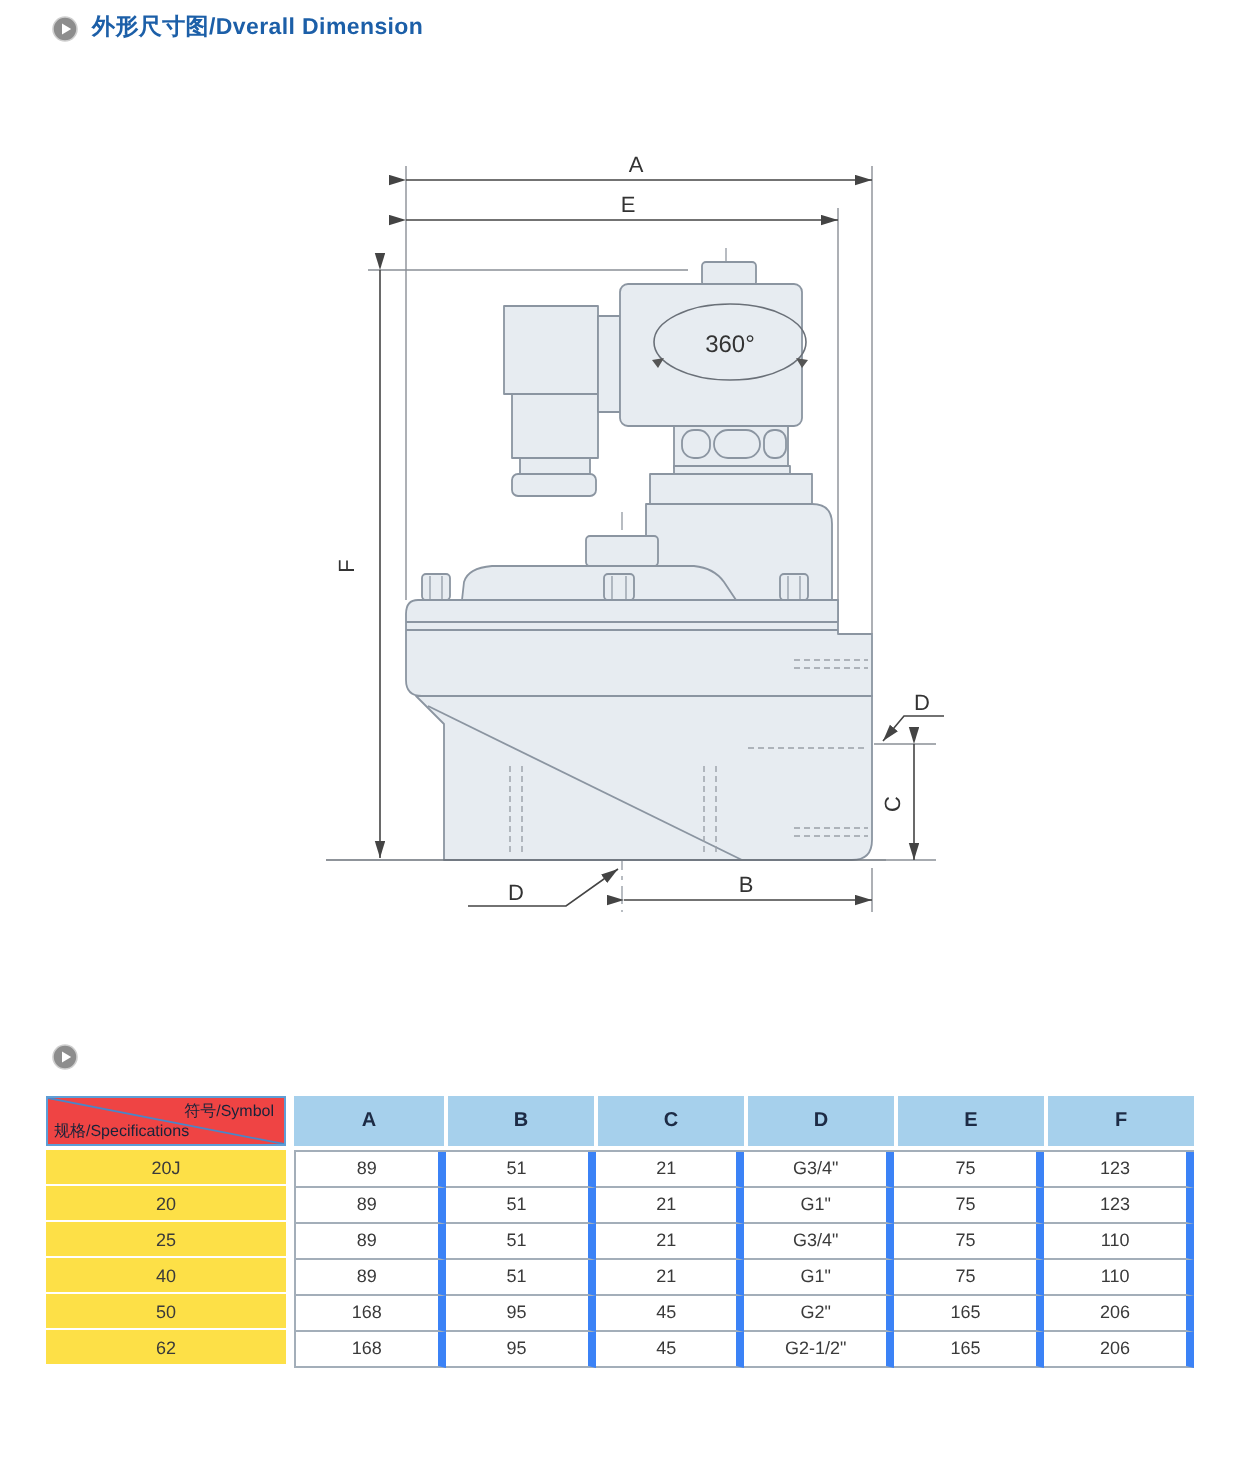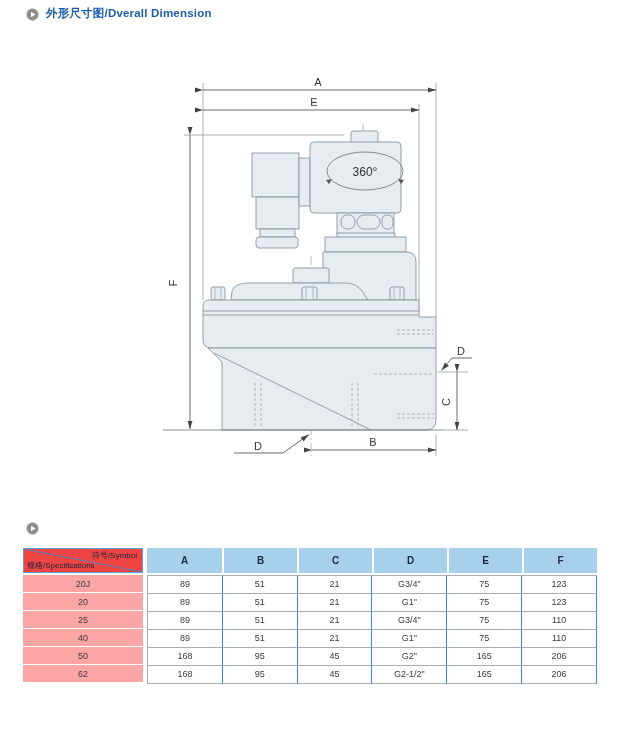--- a/index.html
+++ b/index.html
@@ -22,35 +22,35 @@
   .dim-table{position:absolute;left:23px;top:548px;display:flex;}
   .spec-col{width:120px;flex:0 0 120px;margin-right:4px;}
   .corner-cell{
     position:relative;height:25px;box-sizing:border-box;background:#ef4444;
     border:1px solid #5e9ed6;margin-bottom:2px;overflow:hidden;
   }
   .corner-cell svg{position:absolute;left:0;top:0;}
   .corner-symbol{position:absolute;right:5px;top:1px;font-size:8px;color:#16233a;}
   .corner-spec{position:absolute;left:3px;bottom:1px;font-size:8px;color:#16233a;}
   .spec-cell{
-    height:18px;box-sizing:border-box;background:#fca5a5;border-bottom:1px solid #ffffff;
+    height:18px;box-sizing:border-box;background:#fde047;border-bottom:1px solid #ffffff;
     font-size:9px;color:#3a3a3a;text-align:center;line-height:18px;
   }
   .data-col{width:450px;flex:0 0 450px;}
   .head-row{display:flex;height:25px;margin-bottom:2px;}
   .head-cell{
     width:75px;box-sizing:border-box;background:#a6d0ec;border-left:2px solid #ffffff;
     font-size:10px;font-weight:bold;color:#1d2b45;text-align:center;line-height:25px;
   }
   .head-cell:first-child{border-left:none;}
   .data-body{border-top:1px solid #a3aeb9;border-left:1px solid #a3aeb9;}
   .data-row{display:flex;}
   .data-cell{
     width:75px;height:18px;box-sizing:border-box;
-    border-right:1px solid #3b82f6;border-bottom:1px solid #a3aeb9;
+    border-right:4px solid #3b82f6;border-bottom:1px solid #a3aeb9;
     font-size:9px;color:#3a3a3a;text-align:center;line-height:17px;background:#fff;
   }
 </style>
 </head>
 <body>
 
 <svg id="drawing" width="629" height="500" viewBox="0 0 629 500">
   <defs>
     <marker id="ar" markerWidth="10" markerHeight="8" refX="8.5" refY="2.6" orient="auto" markerUnits="userSpaceOnUse">
       <path d="M0,0 L8.5,2.6 L0,5.2 Z" fill="#444"></path>

